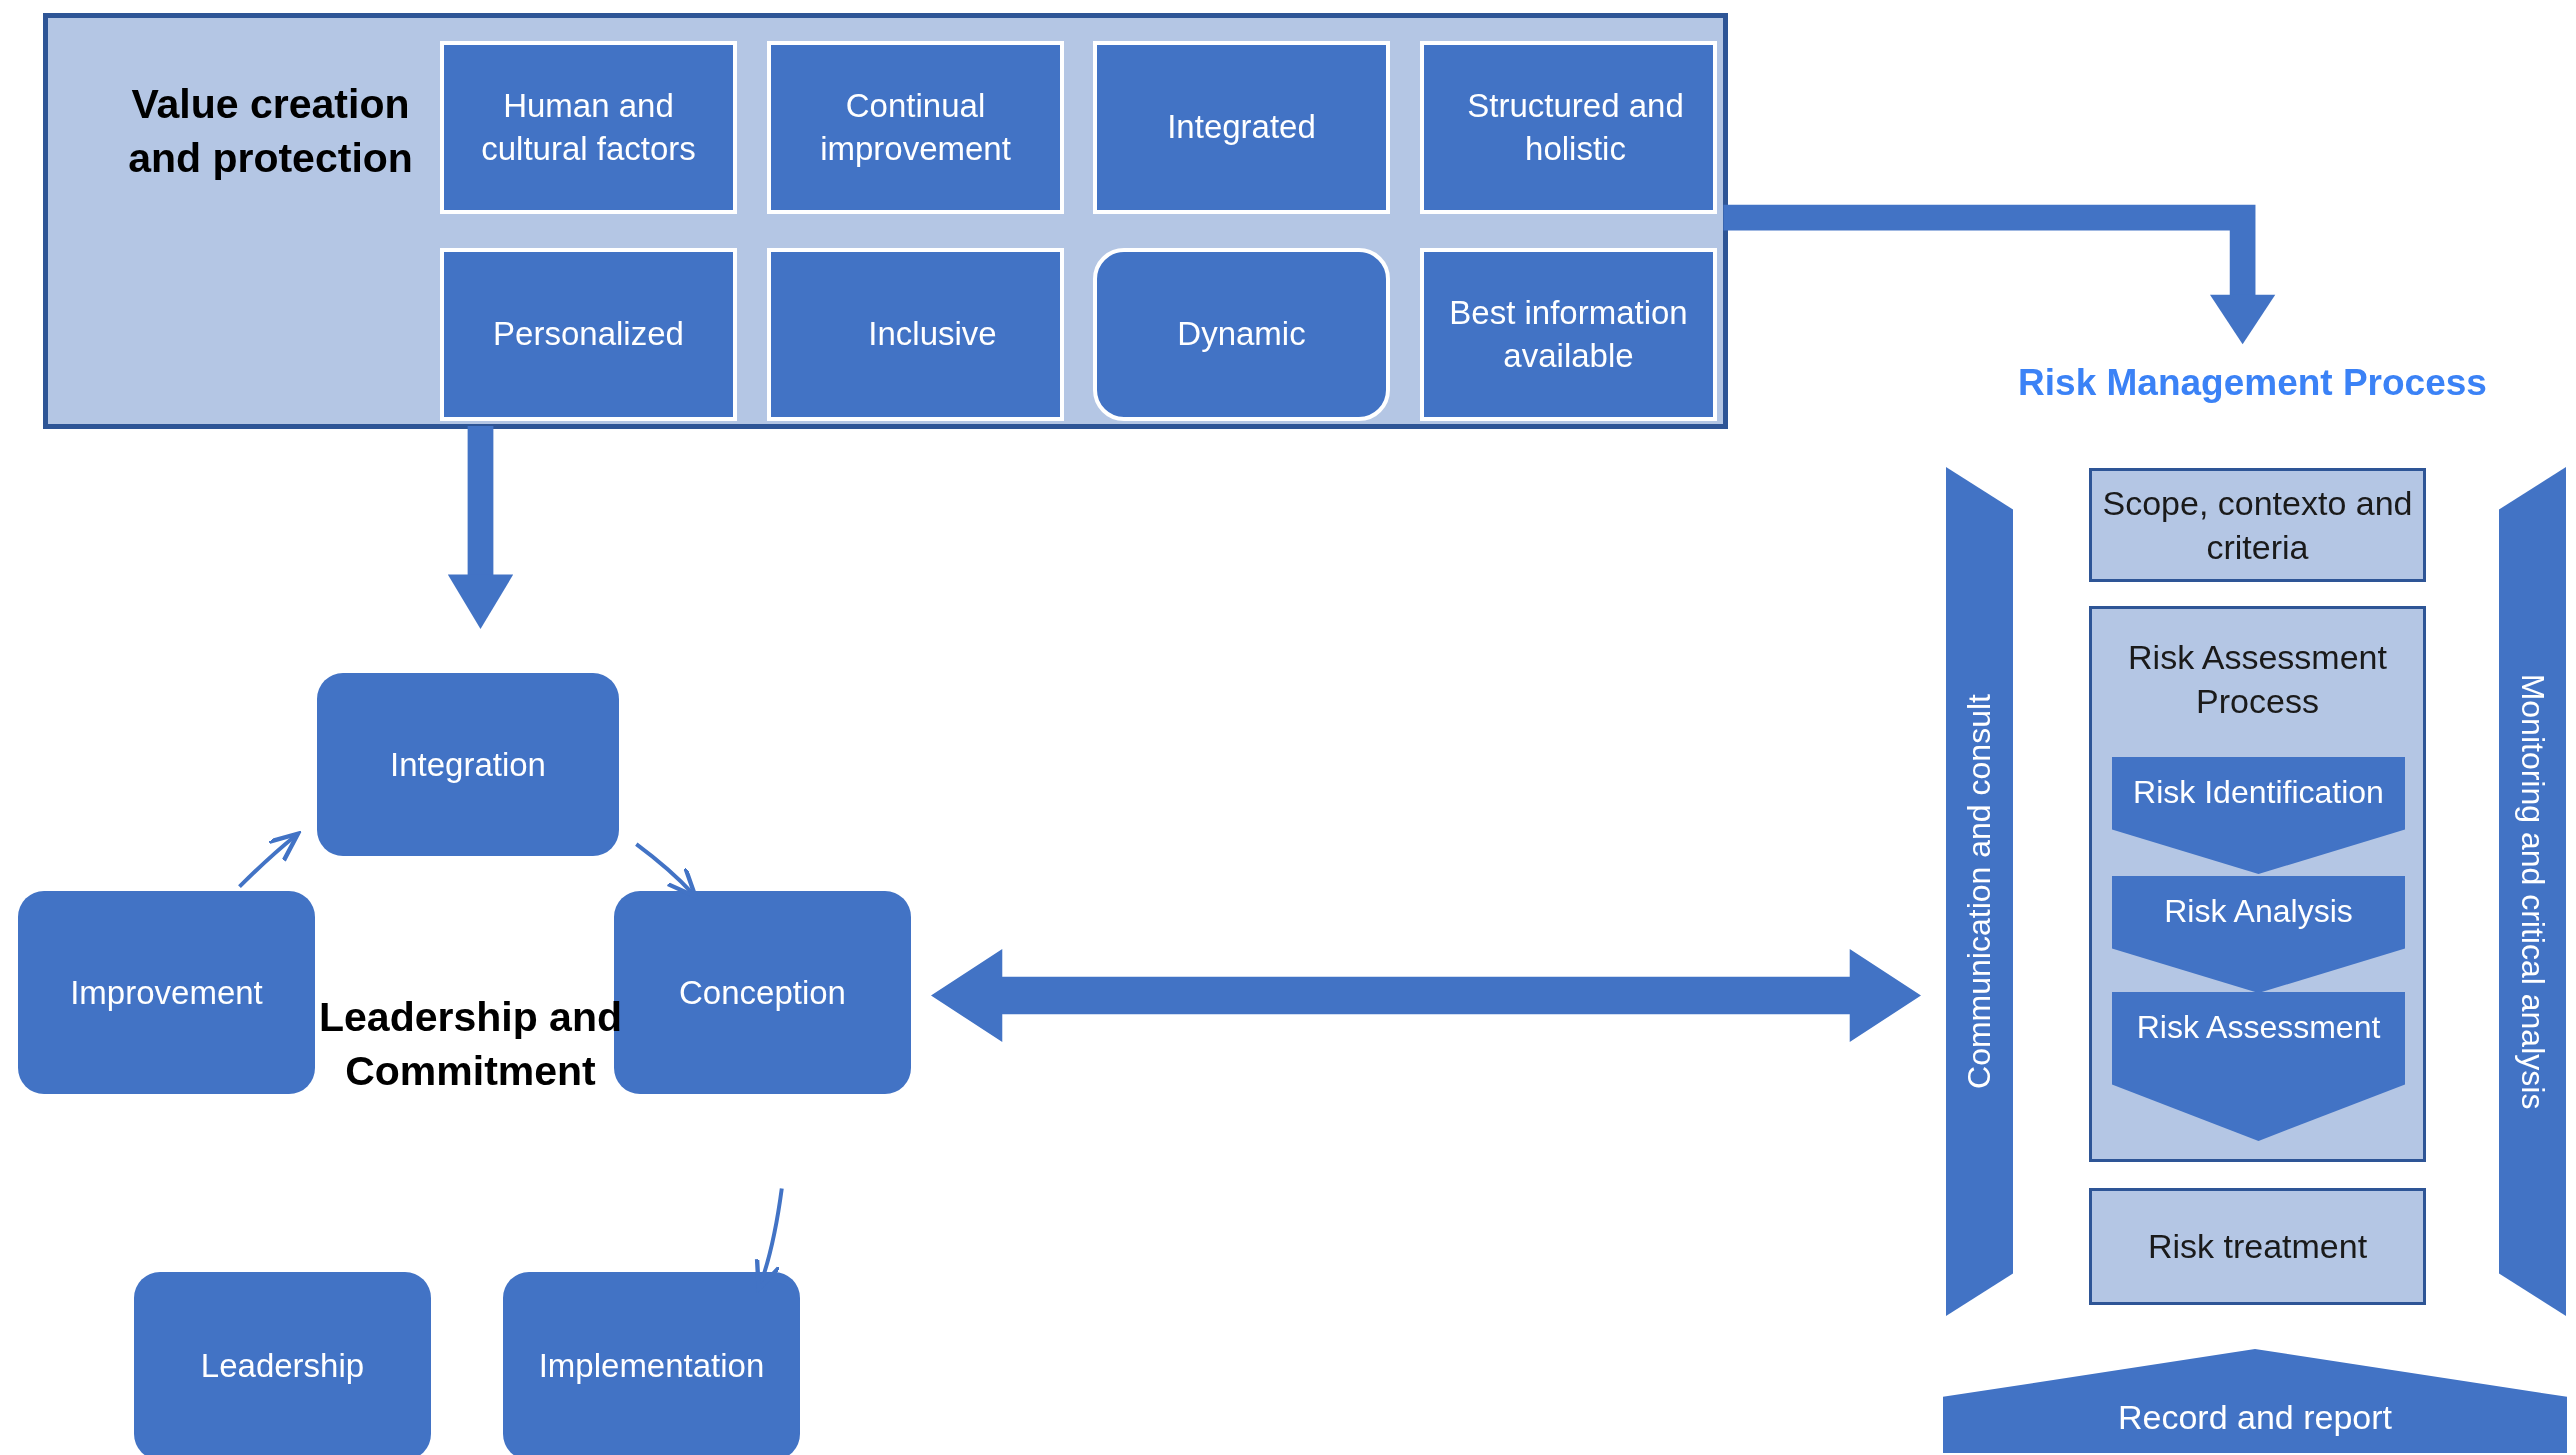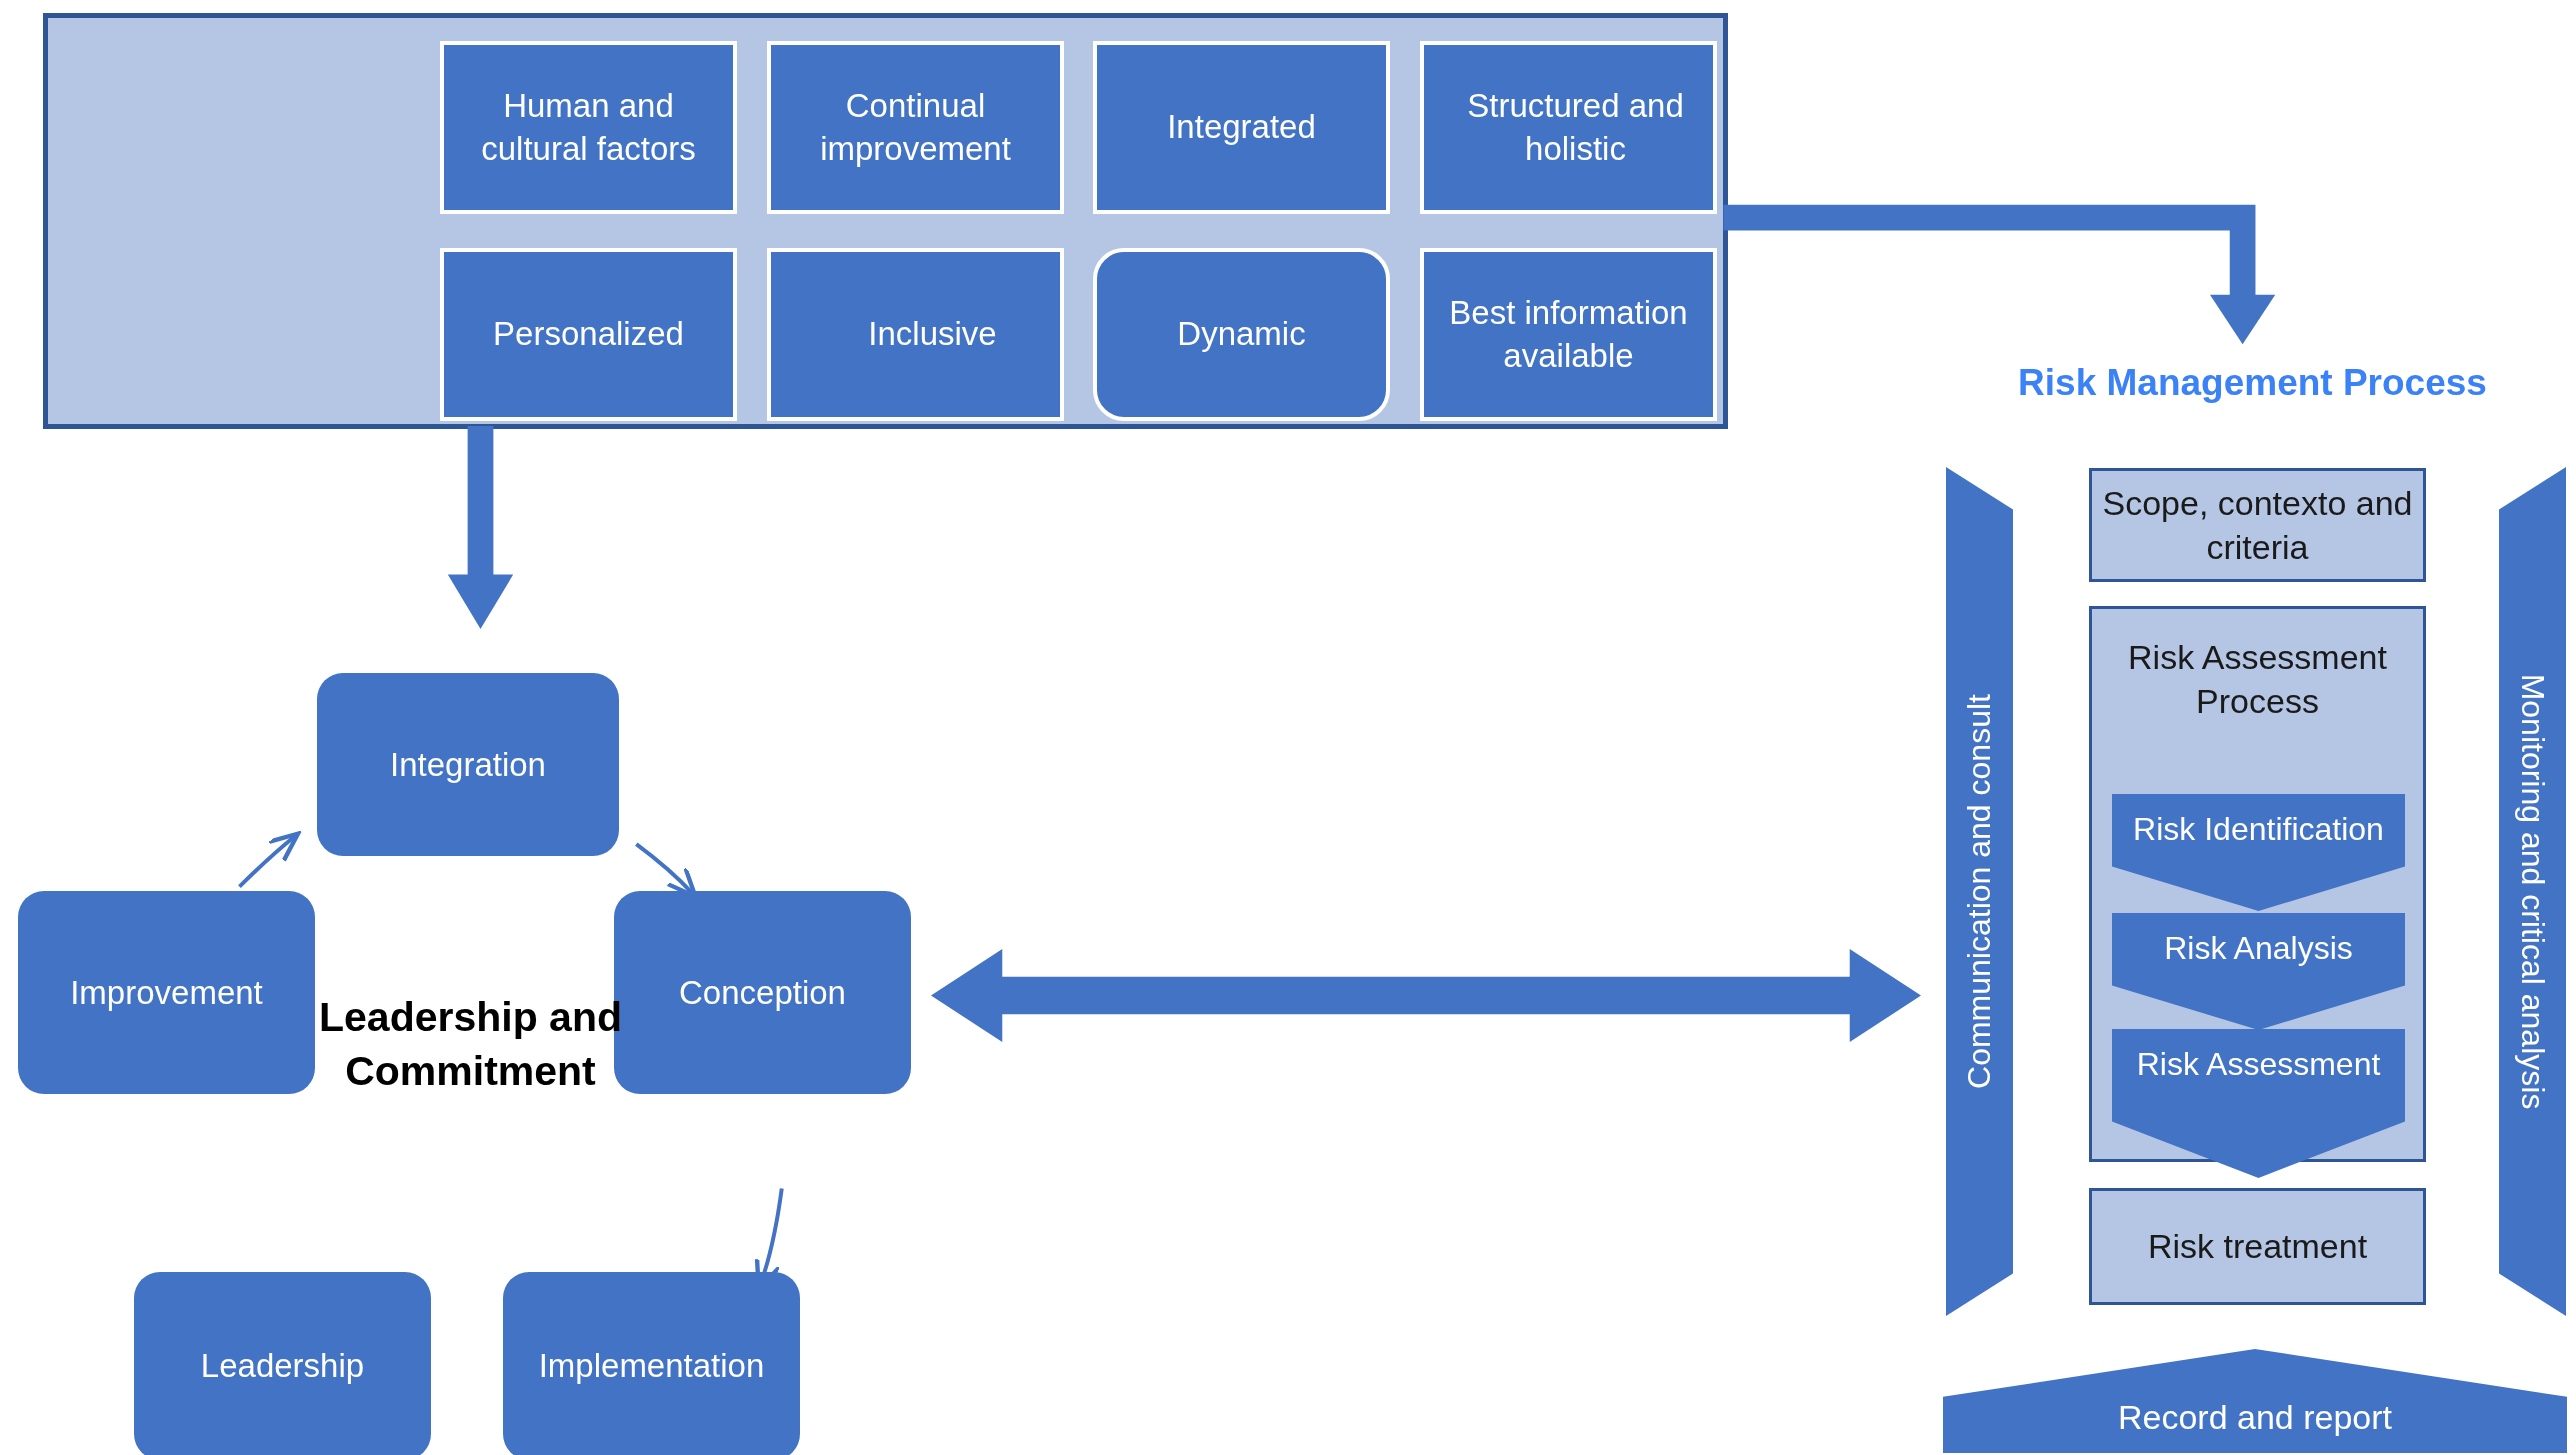--- a/index.html
+++ b/index.html
@@ -107,21 +107,20 @@
     font-size: 32px;
     line-height: 1.22;
     text-align: center;
     display: flex;
     align-items: flex-start;
     justify-content: center;
     padding-top: 16px;
     box-sizing: border-box;
     clip-path: polygon(0% 0%, 100% 0%, 100% 62%, 50% 100%, 0% 62%);
     border: 0;
-    margin-top: 37px;
   }
   .side-bar {
     background: #4273c5;
     color: #ffffff;
     font-size: 32px;
     display: flex;
     align-items: center;
     justify-content: center;
   }
   .side-bar span { white-space: nowrap; }
@@ -142,20 +141,21 @@
     box-sizing: border-box;
     clip-path: polygon(50% 0%, 100% 46%, 100% 100%, 0% 100%, 0% 46%);
   }
 </style>
 </head>
 <body>
 
 <div id="stage">
 
   <div id="principles-panel" class="abs">
+    <div id="principles-title" class="abs">Value creation and protection</div>
 
     <div class="principle-box abs" style="left:392px; top:23px; width:297px; height:173px;">
       <span>Human and cultural factors</span>
     </div>
     <div class="principle-box abs" style="left:719px; top:23px; width:297px; height:173px;">
       <span>Continual improvement</span>
     </div>
     <div class="principle-box abs" style="left:1045px; top:23px; width:297px; height:173px;">
       <span>Integrated</span>
     </div>

